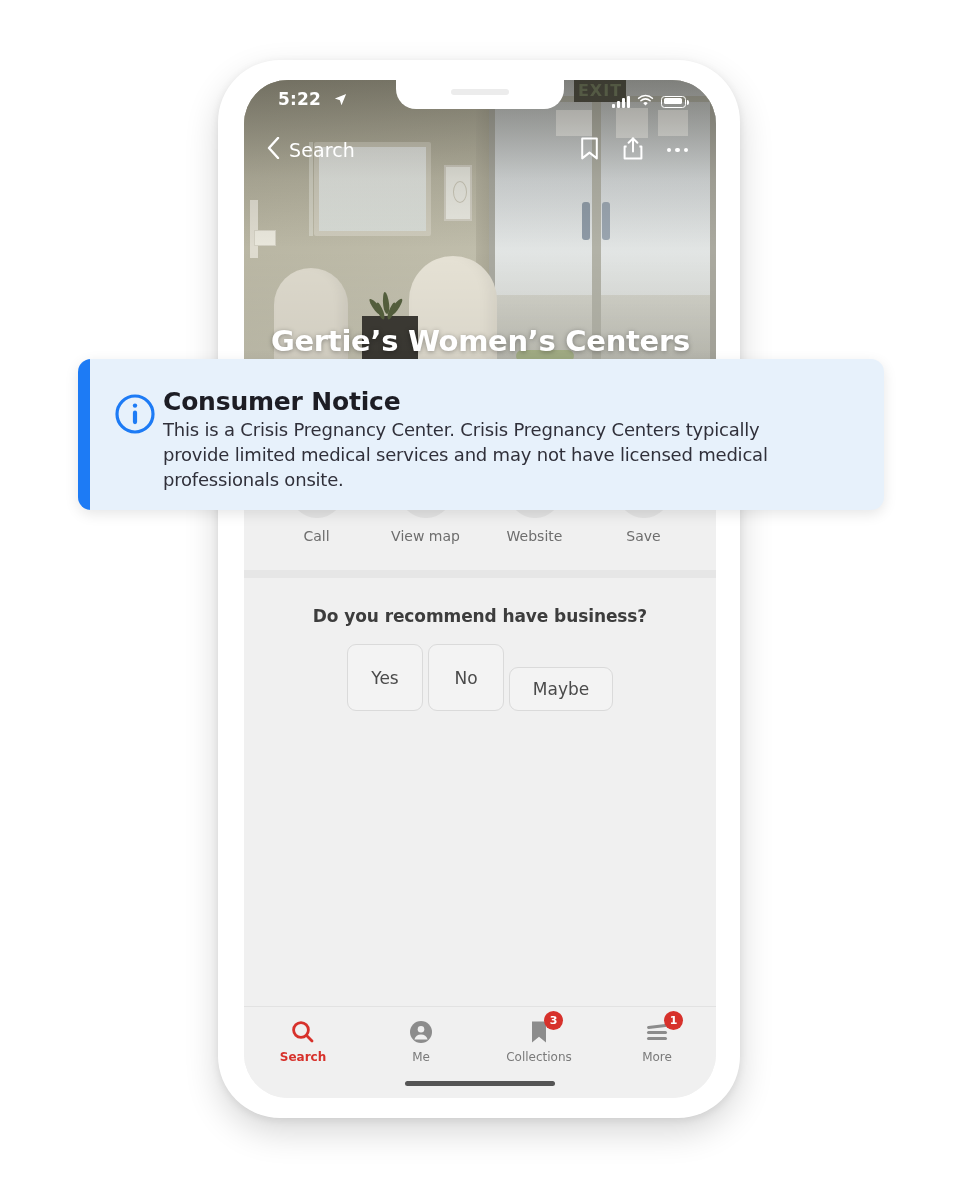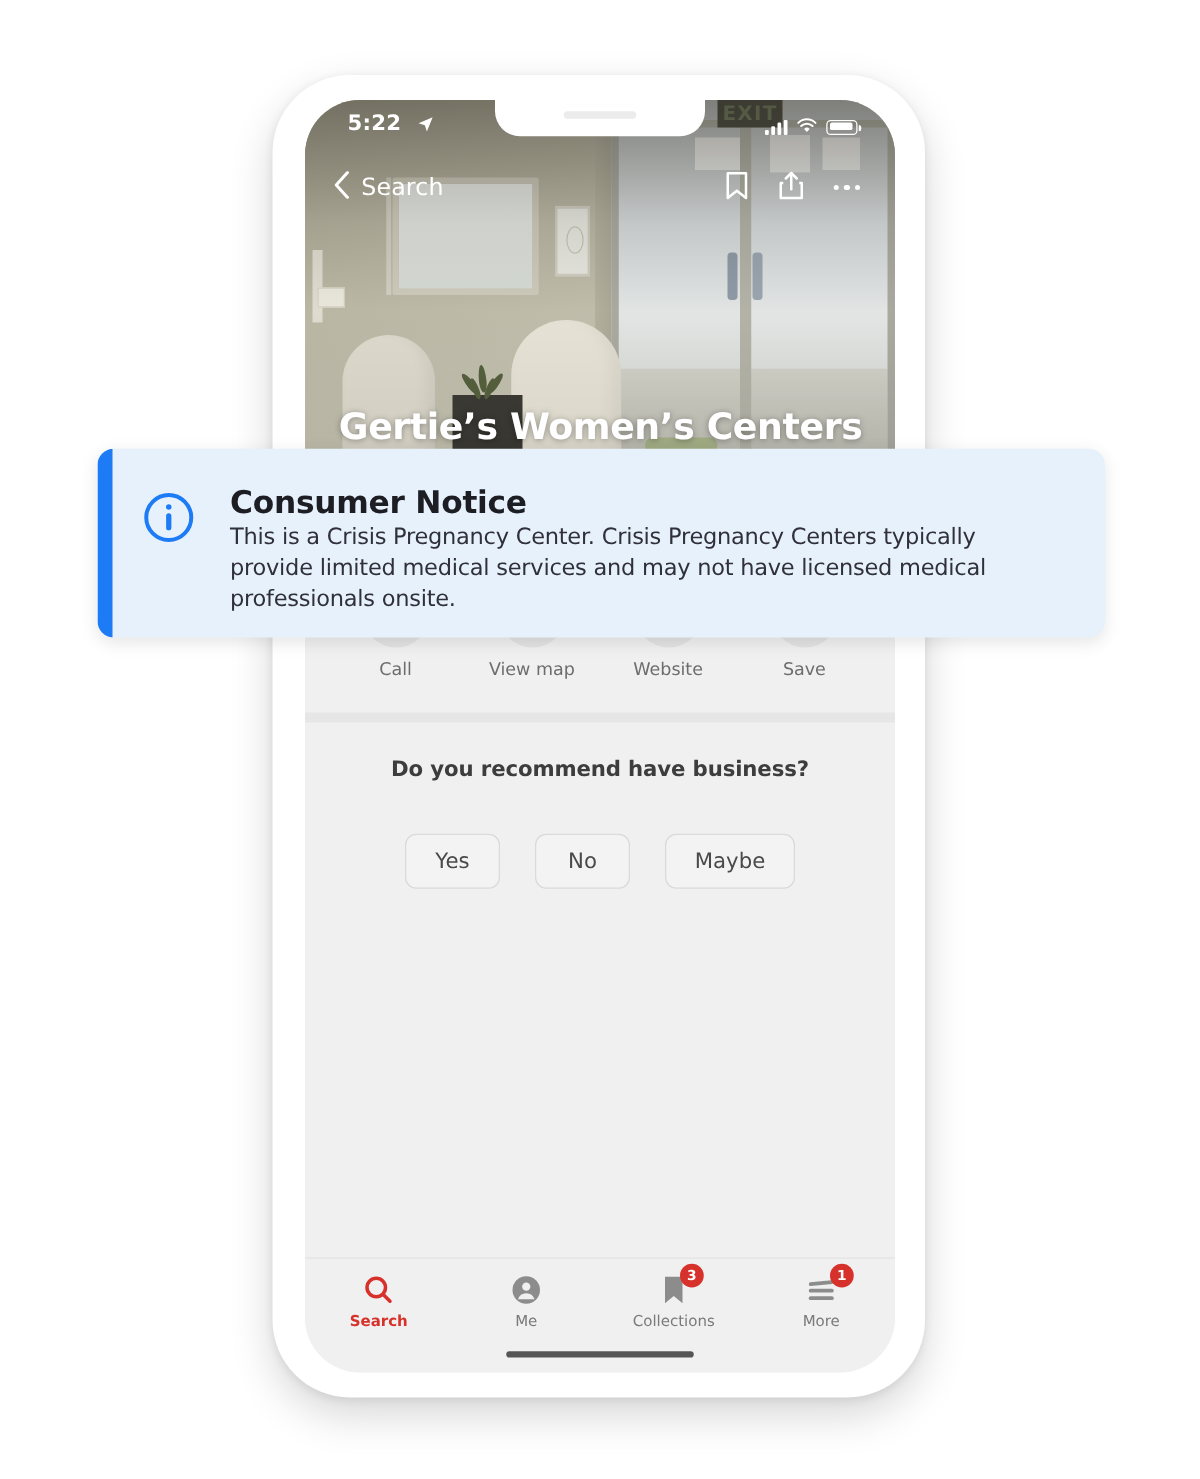--- a/index.html
+++ b/index.html
@@ -179,21 +179,21 @@
     width: 54px; height: 54px; border-radius: 50%;
     background: #e3e3e3; display: flex; align-items: center; justify-content: center;
   }
   .action-label { margin-top: 10px; font-size: 14px; color: #6d6d6d; }
 
   .divider { height: 8px; background: #e6e6e6; margin-top: 26px; }
 
   
   .recommend { padding: 28px 0 0 0; text-align: center; }
   .rec-q { font-size: 17px; font-weight: 700; color: #3d3d3d; letter-spacing: -.1px; }
-  .rec-btns { margin-top: 18px; display: flex; justify-content: center; gap: 28px; align-items: flex-end; }
+  .rec-btns { margin-top: 18px; display: flex; justify-content: center; gap: 5px; }
   .rec-btn {
     border: 1.5px solid #dadada; background: #f3f3f3; border-radius: 9px;
     padding: 11px 0; min-width: 76px; font-size: 17px; color: #4a4a4a;
     font-family: inherit; cursor: pointer;
   }
   .rec-btn.wide { min-width: 104px; margin-top: 23px; }
 
   
   .tabbar {
     position: absolute; left: 0; bottom: 0; width: 472px; height: 92px;
@@ -216,21 +216,21 @@
   }
 
   
   .notice {
     position: absolute; left: 78px; top: 359px; width: 806px;
     background: #e7f1fb; border-radius: 13px;
     box-shadow: 0 4px 14px rgba(0,0,0,0.10);
     display: flex; z-index: 40; overflow: hidden;
   }
   .notice-bar { width: 12px; background: #1d7bf5; flex: none; }
-  .notice-body { padding: 28px 26px 18px 24px; display: flex; gap: 28px; }
+  .notice-body { padding: 28px 26px 18px 24px; display: flex; gap: 7px; }
   .notice-icon { flex: none; margin-top: 6px; }
   .notice-text { }
   .notice-title {
     font-size: 25px; font-weight: 700; color: #1d1d24; letter-spacing: -.2px;
   }
   .notice-desc {
     margin-top: 2px; font-size: 18px; line-height: 1.38; color: #30303a;
     max-width: 620px; letter-spacing: -.2px;
   }
 </style>

